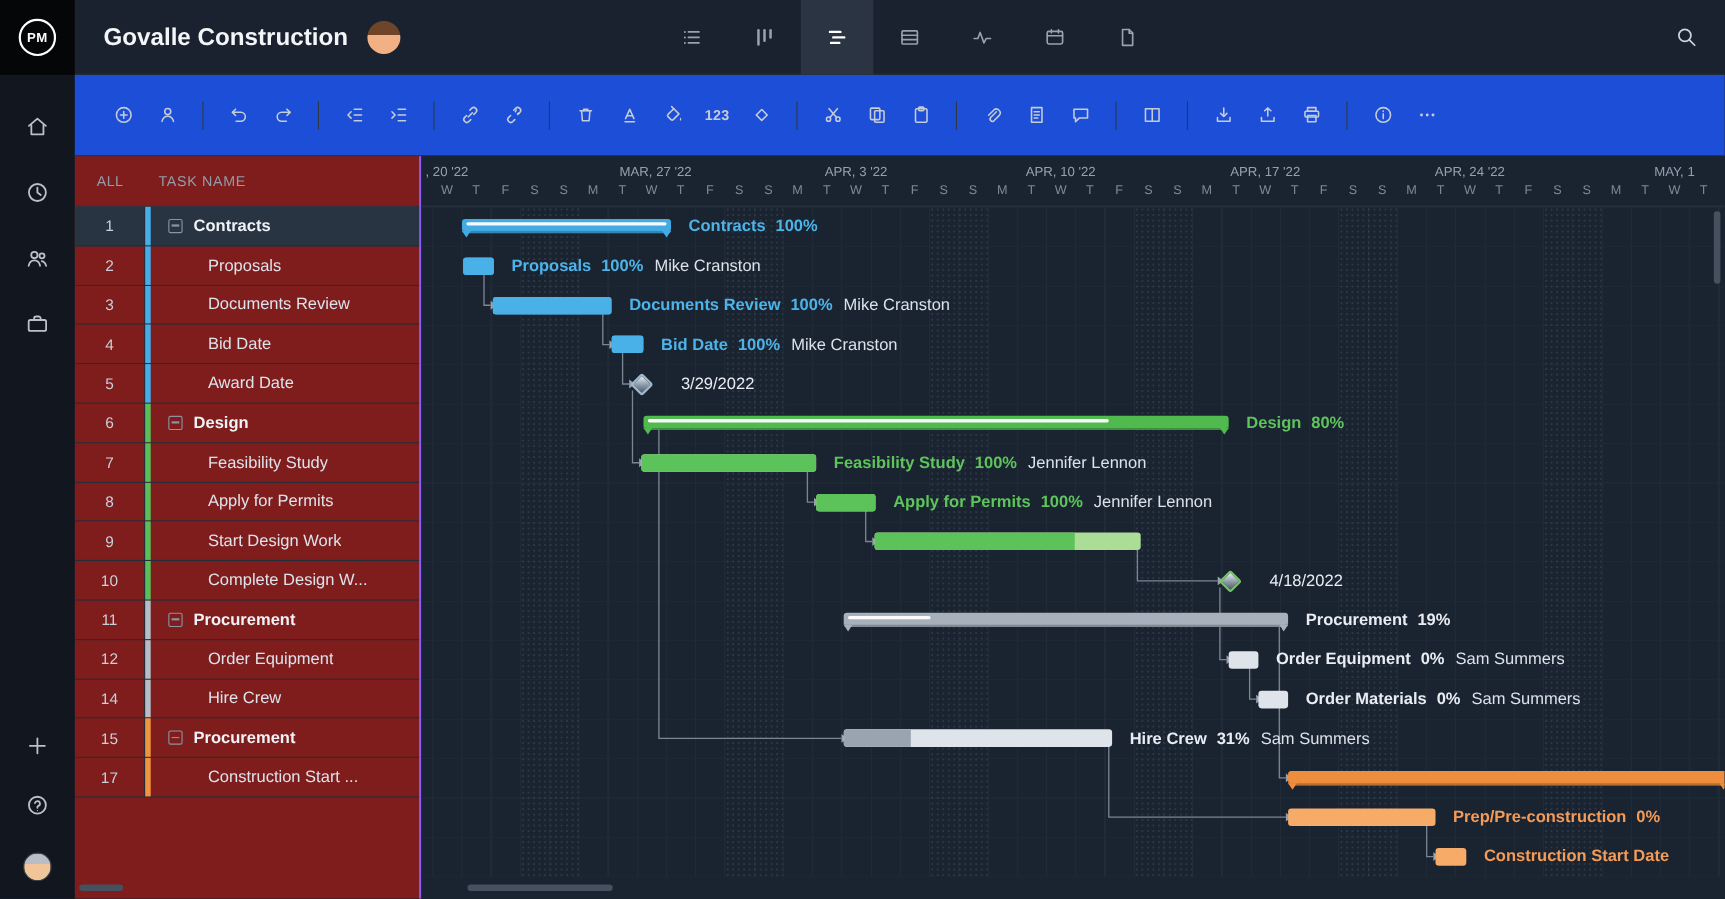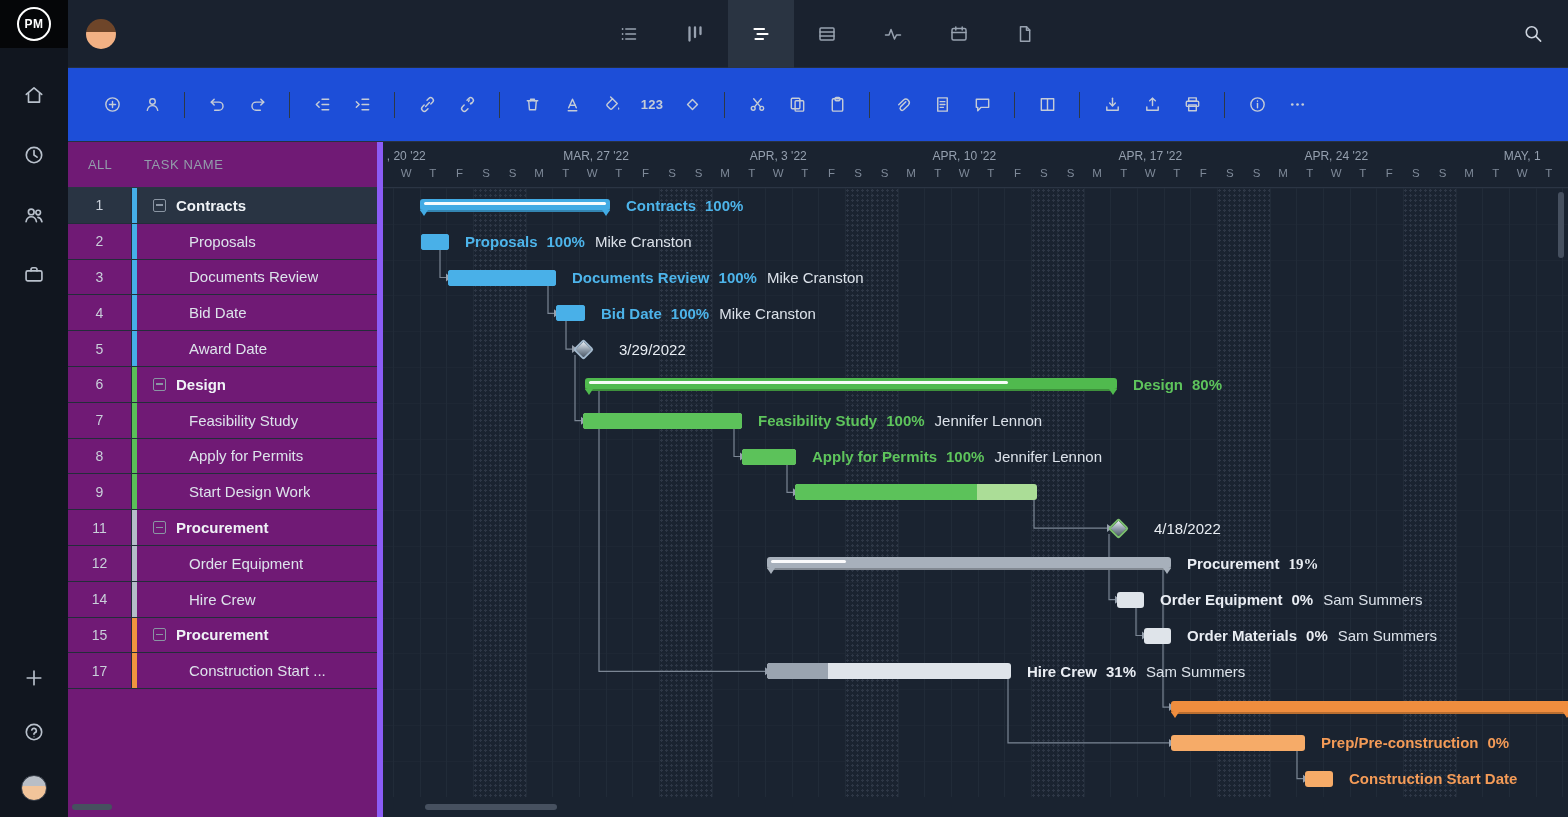--- a/index.html
+++ b/index.html
@@ -1,20 +1,20 @@
 <!DOCTYPE html>
 <html><head>
 <meta charset="utf-8">
 <style>
 *{margin:0;padding:0;box-sizing:border-box}
 html,body{width:1568px;height:817px;overflow:hidden;background:#1b2430;font-family:"Liberation Sans",sans-serif}
 .app{display:flex;width:1568px;height:817px}
 
 .rail{width:68px;min-width:68px;background:#11161f;display:flex;flex-direction:column;align-items:center}
-.rail-logo{width:68px;height:48px;background:#050608;display:flex;align-items:center;justify-content:center;cursor:pointer}
+.rail-logo{width:68px;height:68px;background:#050608;display:flex;align-items:center;justify-content:center;cursor:pointer}
 .logo-circle{width:34px;height:34px;border:2px solid #fff;border-radius:50%;display:flex;align-items:center;justify-content:center;color:#fff;font-size:12px;font-weight:700;letter-spacing:.5px}
 .rail-icons{display:flex;flex-direction:column;gap:38px;margin-top:36px;color:#b9c1cc}
 .rail-bottom{margin-top:auto;display:flex;flex-direction:column;align-items:center;gap:32px;margin-bottom:16px;color:#b9c1cc}
 .rail button{background:none;border:none;color:inherit;cursor:pointer;display:block}
 .rail svg{width:22px;height:22px;display:block}
 .mini-avatar{width:26px;height:26px;border-radius:50%;background:linear-gradient(180deg,#b9bec6 0%,#b9bec6 40%,#f2c49a 40%);border:1px solid #39404b;cursor:pointer}
 
 .main{flex:1;display:flex;flex-direction:column;min-width:0}
 .topbar{height:68px;min-height:68px;background:#1a222f;position:relative;display:flex;align-items:center;border-bottom:1px solid #242e3c}
 .title{margin-left:26px;font-size:22px;font-weight:600;color:#f3f6f9;white-space:nowrap}
@@ -26,21 +26,21 @@
 .searchbtn{position:absolute;right:24px;top:50%;transform:translateY(-50%);background:none;border:none;color:#cdd4de;cursor:pointer}
 .searchbtn svg{width:21px;height:21px;display:block}
 
 .toolbar{height:74px;min-height:74px;display:flex;align-items:center;padding-left:24px;background:#1d4ed8;border-bottom:1px solid #273140}
 .tbtn{width:40px;height:40px;display:flex;align-items:center;justify-content:center;background:none;border:none;color:#c5ccd7;cursor:pointer}
 .tbtn svg{width:19px;height:19px;display:block}
 .txt123{font-size:13px;font-weight:700;color:#c5ccd7;letter-spacing:.3px}
 .tdiv{width:1px;height:26px;background:#2d3847;margin:0 12px}
 
 .content{flex:1;display:flex;min-height:0}
-.tasktable{width:315px;min-width:315px;border-right:6px solid #8b5cf6;display:flex;flex-direction:column;background:#701a75}
+.tasktable{width:315px;min-width:315px;border-right:2px solid #8b5cf6;display:flex;flex-direction:column;background:#7f1d1d}
 .thead{height:46px;min-height:46px;display:flex;align-items:center;border-bottom:1px solid #2b3544;color:#939dab;font-size:13px}
 .th-all{width:64px;text-align:center;letter-spacing:.3px;cursor:pointer}
 .th-name{margin-left:12px;letter-spacing:.6px;cursor:pointer}
 .trow{height:35.8px;display:flex;align-items:stretch;border-bottom:1px solid #232d3a;cursor:pointer}
 .trow.sel{background:#293443}
 .row-num{width:64px;display:flex;align-items:center;justify-content:center;color:#c9d0da;font-size:14px;border-right:1px solid #232d3a}
 .strip{width:5px}
 .s-blue{background:#45aee8}.s-green{background:#5abf58}.s-gray{background:#b4bdc8}.s-orange{background:#f0953f}
 .row-name{display:flex;align-items:center;margin-left:52px;font-size:15px;color:#dde3eb;min-width:0}
 .trow.grp .row-name{margin-left:6px;font-weight:700;color:#eff2f6}
@@ -123,20 +123,21 @@
             <path d="M8 8.2a2.1 2.1 0 1 1 2.5 2.6c-.4.2-.5.5-.5.9v.4"></path>
             <circle cx="10" cy="14.4" r=".5" fill="currentColor" stroke="none"></circle>
           </svg>
         </button>
         <div class="mini-avatar"></div>
       </div>
   </aside>
 
   <div class="main">
     <header class="topbar">
+      <div class="title">Govalle Construction</div>
       <div class="hdr-avatar"></div>
       <div class="views" id="views">
           <button class="view">
             <svg viewBox="0 0 20 20" fill="none" stroke="currentColor" stroke-width="1.5" stroke-linecap="round" stroke-linejoin="round">
               <circle cx="3.6" cy="5" r=".9" fill="currentColor" stroke="none"></circle>
               <circle cx="3.6" cy="10" r=".9" fill="currentColor" stroke="none"></circle>
               <circle cx="3.6" cy="15" r=".9" fill="currentColor" stroke="none"></circle>
               <path d="M6.8 5h9.7M6.8 10h9.7M6.8 15h9.7"></path>
             </svg>
           </button>
@@ -412,20 +413,27 @@
               <div class="strip s-green"></div>
               <div class="row-name">
                 <span class="nm">Apply for Permits</span>
               </div>
             </div>
             <div class="trow">
               <div class="row-num">9</div>
               <div class="strip s-green"></div>
               <div class="row-name">
                 <span class="nm">Start Design Work</span>
+              </div>
+            </div>
+            <div class="trow">
+              <div class="row-num">10</div>
+              <div class="strip s-green"></div>
+              <div class="row-name">
+                <span class="nm">Complete Design W...</span>
               </div>
             </div>
             <div class="trow grp">
               <div class="row-num">11</div>
               <div class="strip s-gray"></div>
               <div class="row-name">
                 <span class="collapse"></span>
                 <span class="nm">Procurement</span>
               </div>
             </div>
@@ -580,21 +588,21 @@
             <div class="bar" style="left: 359px; width: 54px; top: 260.5px; background: rgb(171, 221, 151);">
               <div class="prog" style="width: 100%; background: rgb(92, 194, 90);"></div>
             </div>
             <div class="glabel" style="left: 429px; top: 259px;"><span class="nmb" style="color: rgb(94, 196, 92);">Apply for Permits</span><span class="pc" style="color: rgb(94, 196, 92);">100%</span><span class="as" style="color: rgb(220, 226, 234);">Jennifer Lennon</span></div>
             <div class="bar" style="left: 412px; width: 242px; top: 296.3px; background: rgb(171, 221, 151);">
               <div class="prog" style="width: 75%; background: rgb(92, 194, 90);"></div>
             </div>
             <div class="sum" style="left: 384px; width: 404px; top: 369.4px; color: rgb(167, 176, 187);">
               <div class="wline" style="width: 75.24px;"></div>
             </div>
-            <div class="glabel" style="left: 804px; top: 366.4px;"><span class="nmb" style="color: rgb(233, 237, 243);">Procurement</span><span class="pc" style="color: rgb(233, 237, 243); font-family: Liberation Serif, serif;">19%</span></div>
+            <div class="glabel" style="left: 804px; top: 366.4px;"><span class="nmb" style="color: rgb(233, 237, 243);">Procurement</span><span class="pc" style="color: rgb(233, 237, 243);">19%</span></div>
             <div class="bar" style="left: 734px; width: 27px; top: 403.7px; background: rgb(223, 228, 234);"></div>
             <div class="glabel" style="left: 777px; top: 402.2px;"><span class="nmb" style="color: rgb(233, 237, 243);">Order Equipment</span><span class="pc" style="color: rgb(233, 237, 243);">0%</span><span class="as" style="color: rgb(220, 226, 234);">Sam Summers</span></div>
             <div class="bar" style="left: 761px; width: 27px; top: 439.5px; background: rgb(223, 228, 234);"></div>
             <div class="glabel" style="left: 804px; top: 438px;"><span class="nmb" style="color: rgb(233, 237, 243);">Order Materials</span><span class="pc" style="color: rgb(233, 237, 243);">0%</span><span class="as" style="color: rgb(220, 226, 234);">Sam Summers</span></div>
             <div class="bar" style="left: 384px; width: 244px; top: 475.3px; background: rgb(223, 228, 234);">
               <div class="prog" style="width: 25%; background: rgb(154, 164, 176);"></div>
             </div>
             <div class="glabel" style="left: 644px; top: 473.8px;"><span class="nmb" style="color: rgb(233, 237, 243);">Hire Crew</span><span class="pc" style="color: rgb(233, 237, 243);">31%</span><span class="as" style="color: rgb(220, 226, 234);">Sam Summers</span></div>
             <div class="sum" style="left: 788px; width: 400px; top: 512.6px; color: rgb(239, 141, 62);"></div>
             <div class="bar" style="left: 788px; width: 134px; top: 546.9px; background: rgb(246, 171, 104);"></div>

